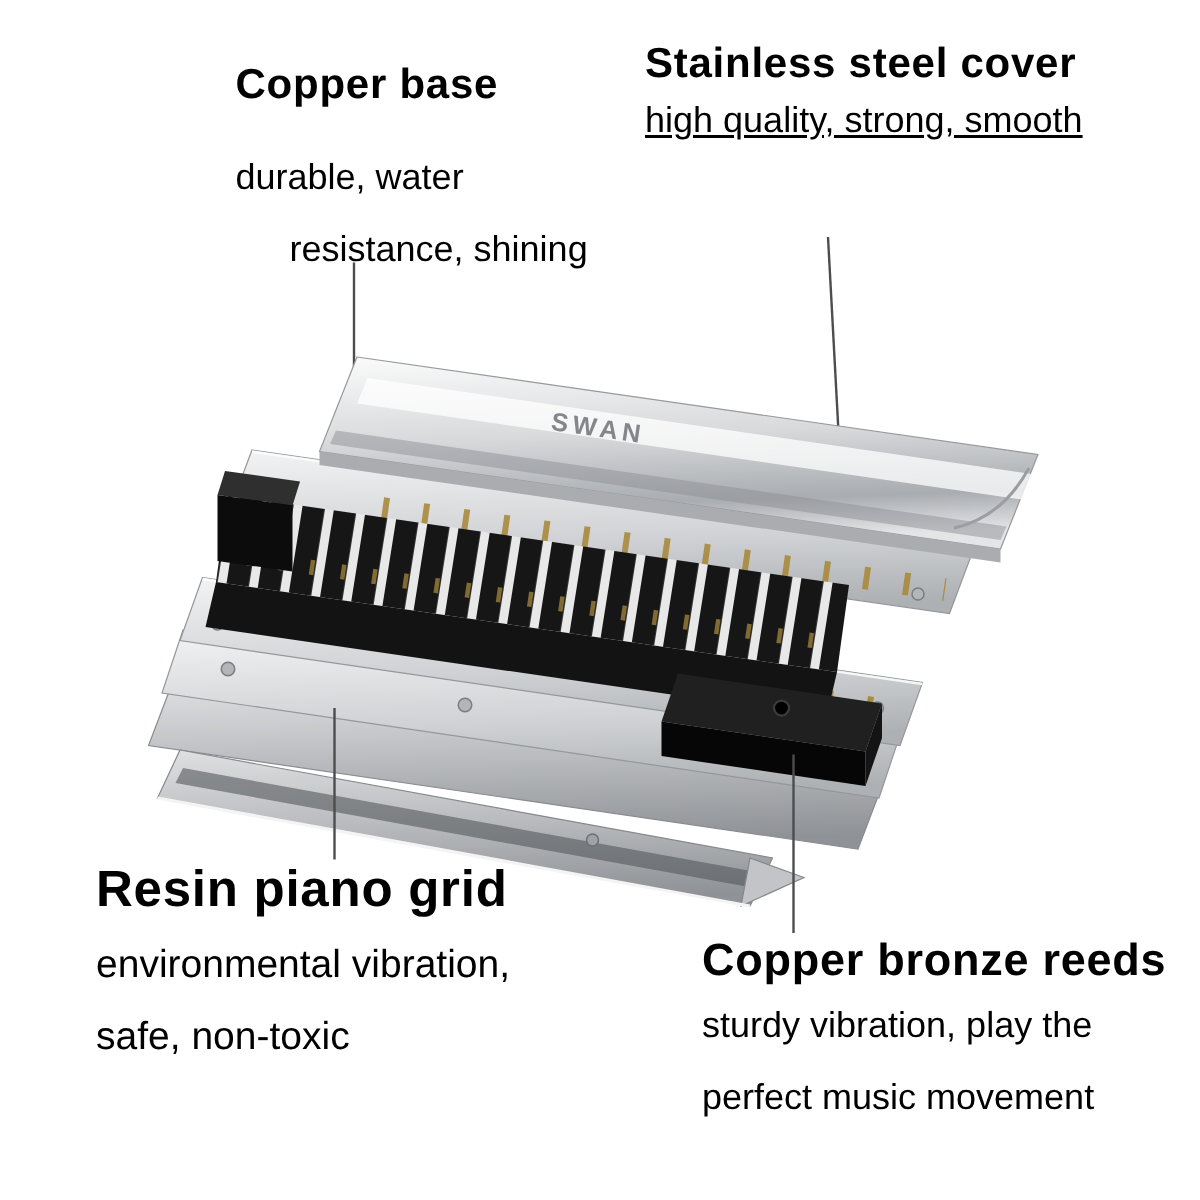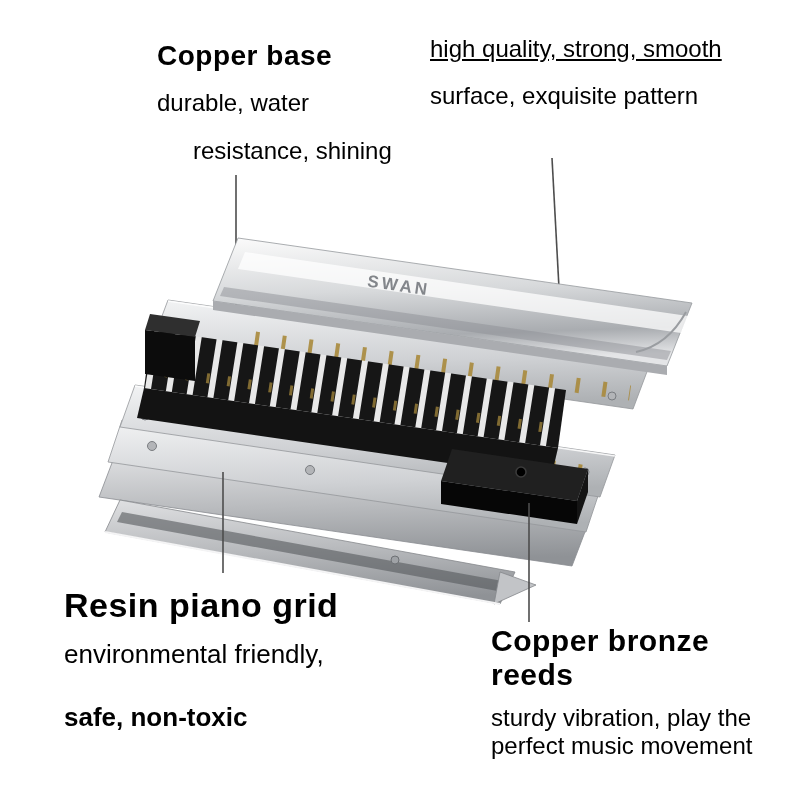--- a/index.html
+++ b/index.html
@@ -15,40 +15,40 @@
   .stage { position: absolute; inset: 0; }
   svg.art { position: absolute; left: 0; top: 0; }
 
   .label { position: absolute; }
   .label .title { font-weight: bold; letter-spacing: 0.5px; }
   .label .line { font-weight: normal; }
 
   #lbl-copper { left: 157px; top: 40px; }
   #lbl-copper .title { font-size: 28px; }
   #lbl-copper .line { font-size: 24px; }
-  #lbl-copper .l1 { margin-top: 17px; }
+  #lbl-copper .l1 { margin-top: 33px; }
   #lbl-copper .l2 { margin-top: 20px; margin-left: 36px; }
 
   #lbl-steel { left: 430px; top: 26px; }
   #lbl-steel .title { font-size: 28px; }
   #lbl-steel .line { font-size: 24px; }
   #lbl-steel .l1 { margin-top: 9px; text-decoration: underline; }
   #lbl-steel .l2 { margin-top: 19px; }
 
-  #lbl-resin { left: 64px; top: 586px; }
+  #lbl-resin { left: 64px; top: 574px; }
   #lbl-resin .title { font-size: 34px; }
   #lbl-resin .line { font-size: 26px; }
   #lbl-resin .l1 { margin-top: 14px; }
-  #lbl-resin .l2 { margin-top: 32px; font-weight: bold; }
+  #lbl-resin .l2 { margin-top: 17px; }
 
-  #lbl-reeds { left: 491px; top: 624px; }
+  #lbl-reeds { left: 468px; top: 624px; }
   #lbl-reeds .title { font-size: 30px; }
   #lbl-reeds .line { font-size: 24px; }
   #lbl-reeds .l1 { margin-top: 12px; }
-  #lbl-reeds .l2 { }
+  #lbl-reeds .l2 { margin-top: 20px; }
 </style>
 </head>
 <body>
 
 <div class="stage">
 
   <svg class="art" width="800" height="800" viewBox="0 0 800 800">
     <defs>
       <linearGradient id="gSteelCover" x1="0" y1="0" x2="0.12" y2="1">
         <stop offset="0" stop-color="#fbfbfb"></stop>
@@ -144,27 +144,27 @@
     </g>
   </svg>
 
   <div class="label" id="lbl-copper">
     <div class="title">Copper base</div>
     <div class="line l1">durable, water</div>
     <div class="line l2">resistance, shining</div>
   </div>
 
   <div class="label" id="lbl-steel">
+    <div class="title">Stainless steel cover</div>
     <div class="line l1">high quality, strong, smooth</div>
-    <div class="line l2">surface, exquisite pattern</div>
   </div>
 
   <div class="label" id="lbl-resin">
     <div class="title">Resin piano grid</div>
-    <div class="line l1">environmental friendly,</div>
+    <div class="line l1">environmental vibration,</div>
     <div class="line l2">safe, non-toxic</div>
   </div>
 
   <div class="label" id="lbl-reeds">
     <div class="title">Copper bronze reeds</div>
     <div class="line l1">sturdy vibration, play the</div>
     <div class="line l2">perfect music movement</div>
   </div>
 
 </div>

